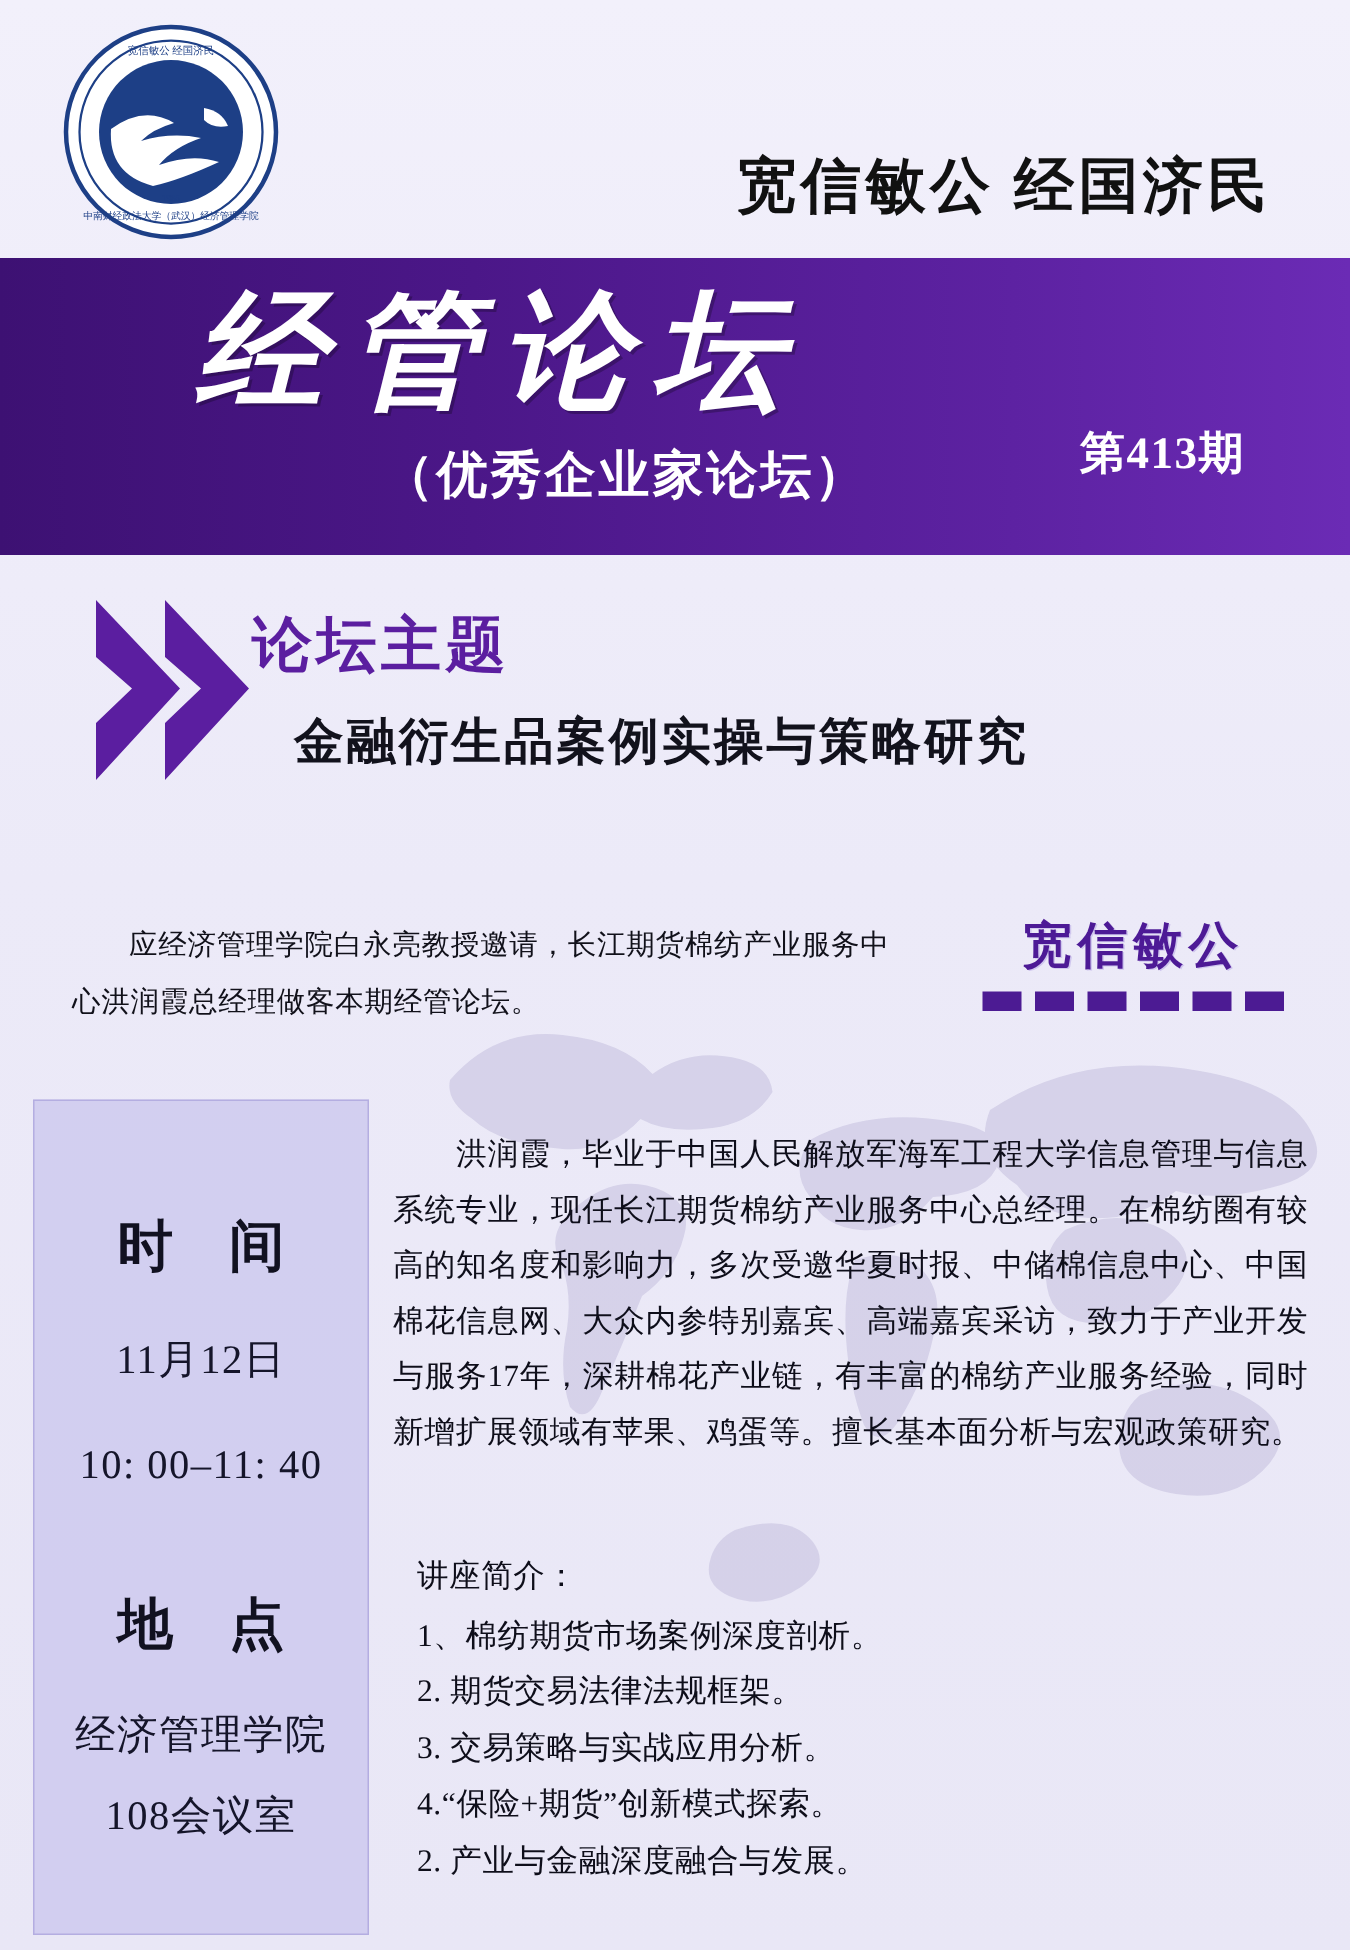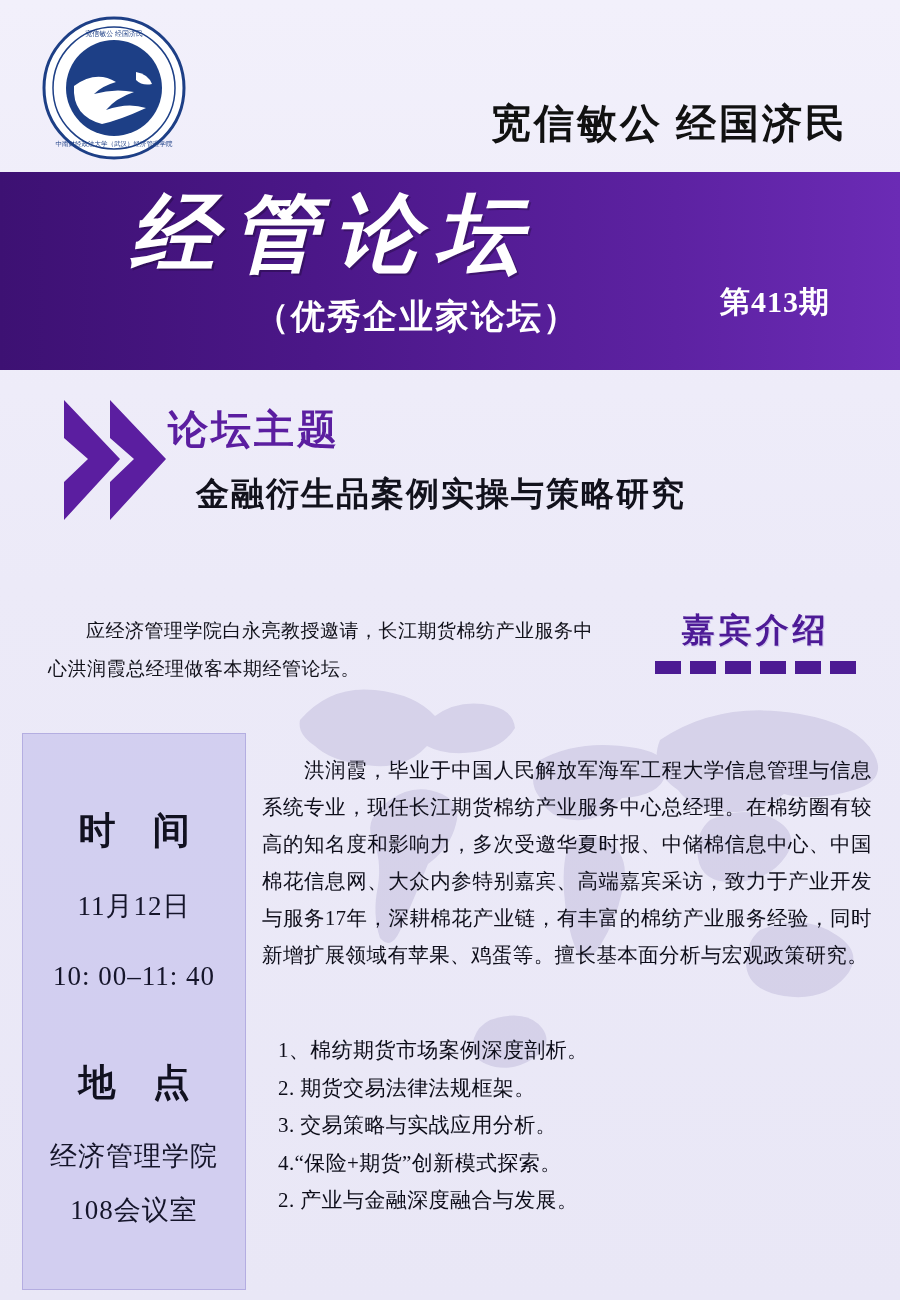--- a/index.html
+++ b/index.html
@@ -268,21 +268,21 @@
       <path d="M6 4 L62 63 L6 124 L6 86 L30 63 L6 42 Z" fill="#5b1ea0"></path>
       <path d="M52 4 L108 63 L52 124 L52 86 L76 63 L52 42 Z" fill="#5b1ea0"></path>
     </svg>
   </div>
   <div class="theme-label">论坛主题</div>
   <div class="theme-text">金融衍生品案例实操与策略研究</div>
 
   <div class="intro">应经济管理学院白永亮教授邀请，长江期货棉纺产业服务中心洪润霞总经理做客本期经管论坛。</div>
 
   <div class="guest-head">
-    <div class="guest-head-title">嘉宾介绍</div>
+    <div class="guest-head-title">宽信敏公</div>
     <div class="guest-dashes">
       <i></i>
         <i></i>
         <i></i>
         <i></i>
         <i></i>
         <i></i>
     </div>
   </div>
 
@@ -291,20 +291,21 @@
     <div class="side-line side-date">11月12日</div>
     <div class="side-line side-hours">10: 00–11: 40</div>
     <div class="side-head side-place-head">地 点</div>
     <div class="side-line side-venue">经济管理学院</div>
     <div class="side-line side-room">108会议室</div>
   </div>
 
   <div class="bio">洪润霞，毕业于中国人民解放军海军工程大学信息管理与信息系统专业，现任长江期货棉纺产业服务中心总经理。在棉纺圈有较高的知名度和影响力，多次受邀华夏时报、中储棉信息中心、中国棉花信息网、大众内参特别嘉宾、高端嘉宾采访，致力于产业开发与服务17年，深耕棉花产业链，有丰富的棉纺产业服务经验，同时新增扩展领域有苹果、鸡蛋等。擅长基本面分析与宏观政策研究。</div>
 
   <div class="outline">
+    <div class="outline-title">讲座简介：</div>
     <div>1、棉纺期货市场案例深度剖析。</div>
     <div>2. 期货交易法律法规框架。</div>
     <div>3. 交易策略与实战应用分析。</div>
     <div>4.“保险+期货”创新模式探索。</div>
     <div>2. 产业与金融深度融合与发展。</div>
   </div>
 
 </div>
 
 </body></html>

